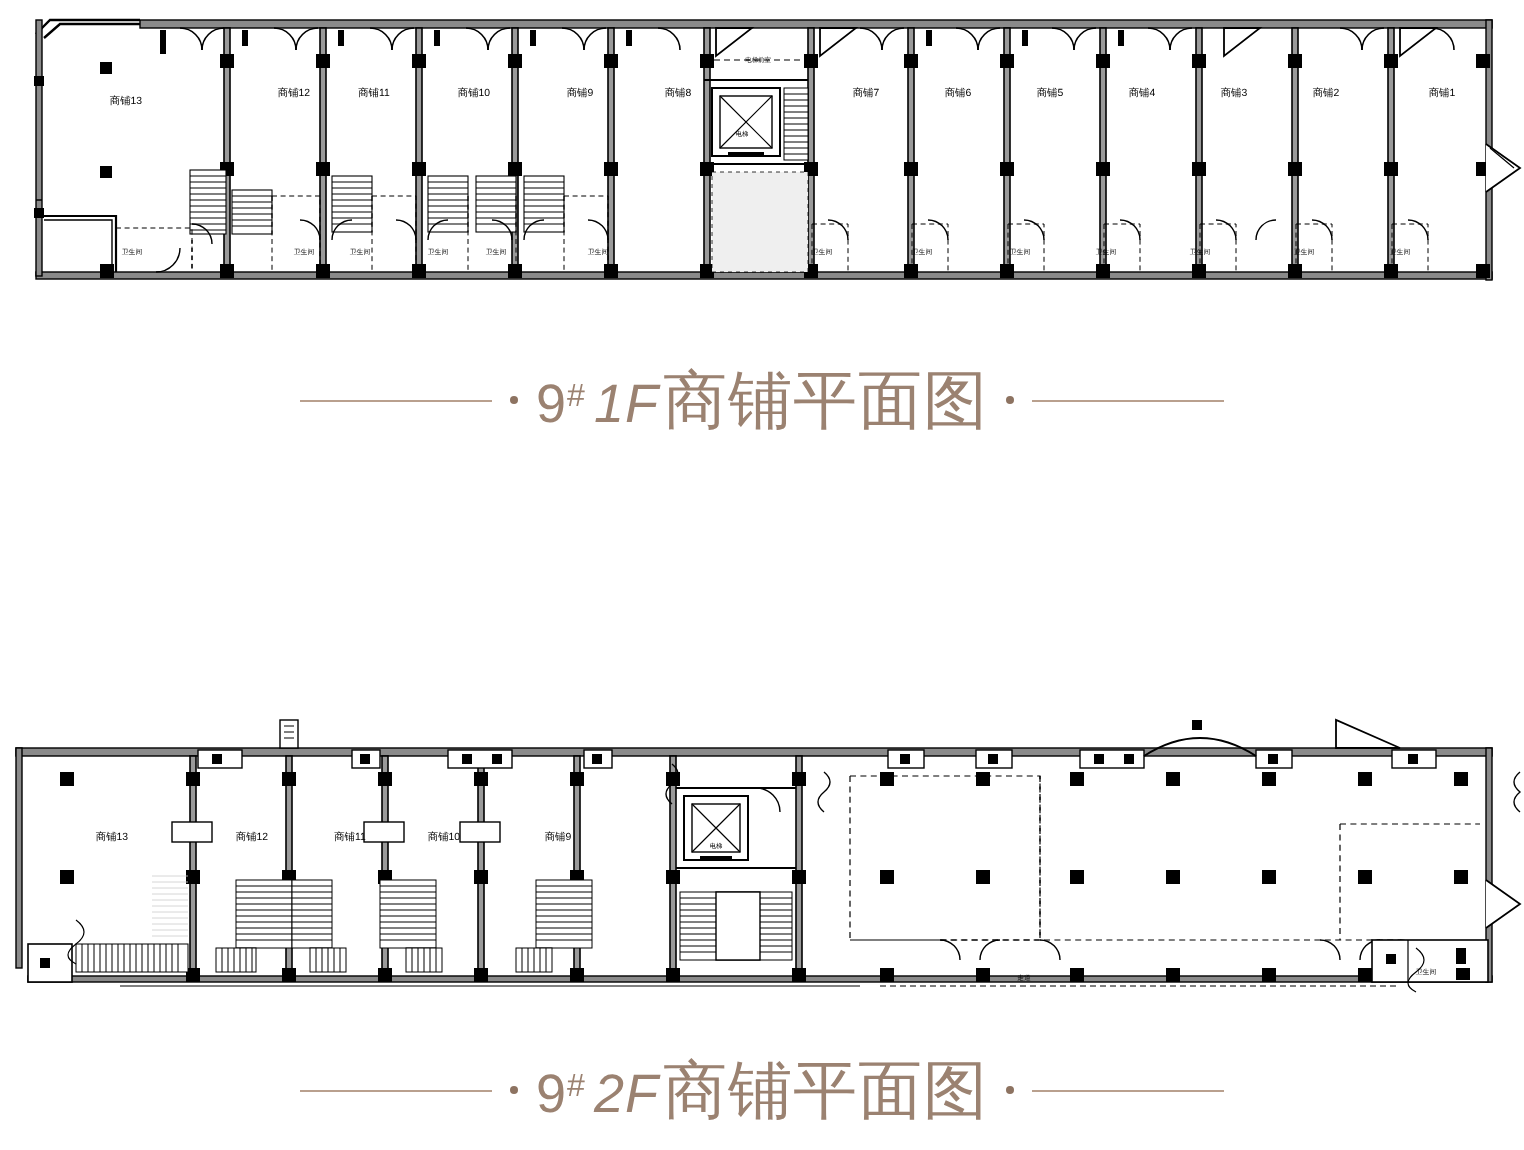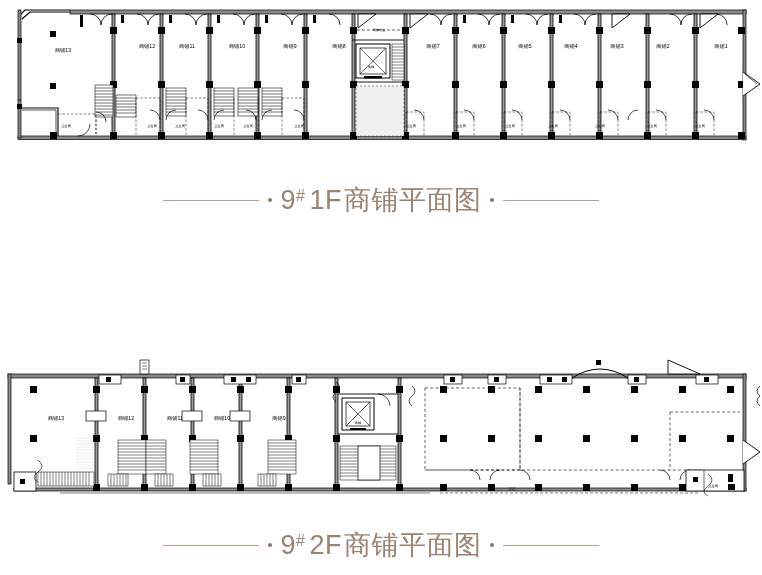--- a/index.html
+++ b/index.html
@@ -62,22 +62,22 @@
     color: #9b8271;
     letter-spacing: 0.5px;
     white-space: nowrap;
     line-height: 1;
     font-weight: 400;
     display: flex;
     align-items: baseline;
   }
   .title-num { font-size: 27px; }
   .title-hash { font-size: 16px; position: relative; top: -8px; margin-right: 4px; }
-  .title-floor { font-size: 27px; margin-right: 2px; }
-  .title-cn { font-size: 27px; }
+  .title-floor { font-size: 27px; margin-right: 2px; font-style: italic; }
+  .title-cn { font-size: 32px; }
 </style>
 </head>
 <body>
 
 <div class="page">
 
   <div class="plan-block" id="plan-1f-block">
     <svg class="plan-svg" width="762" height="175" viewBox="0 0 762 175">
       <g stroke="#000" fill="none">
 

